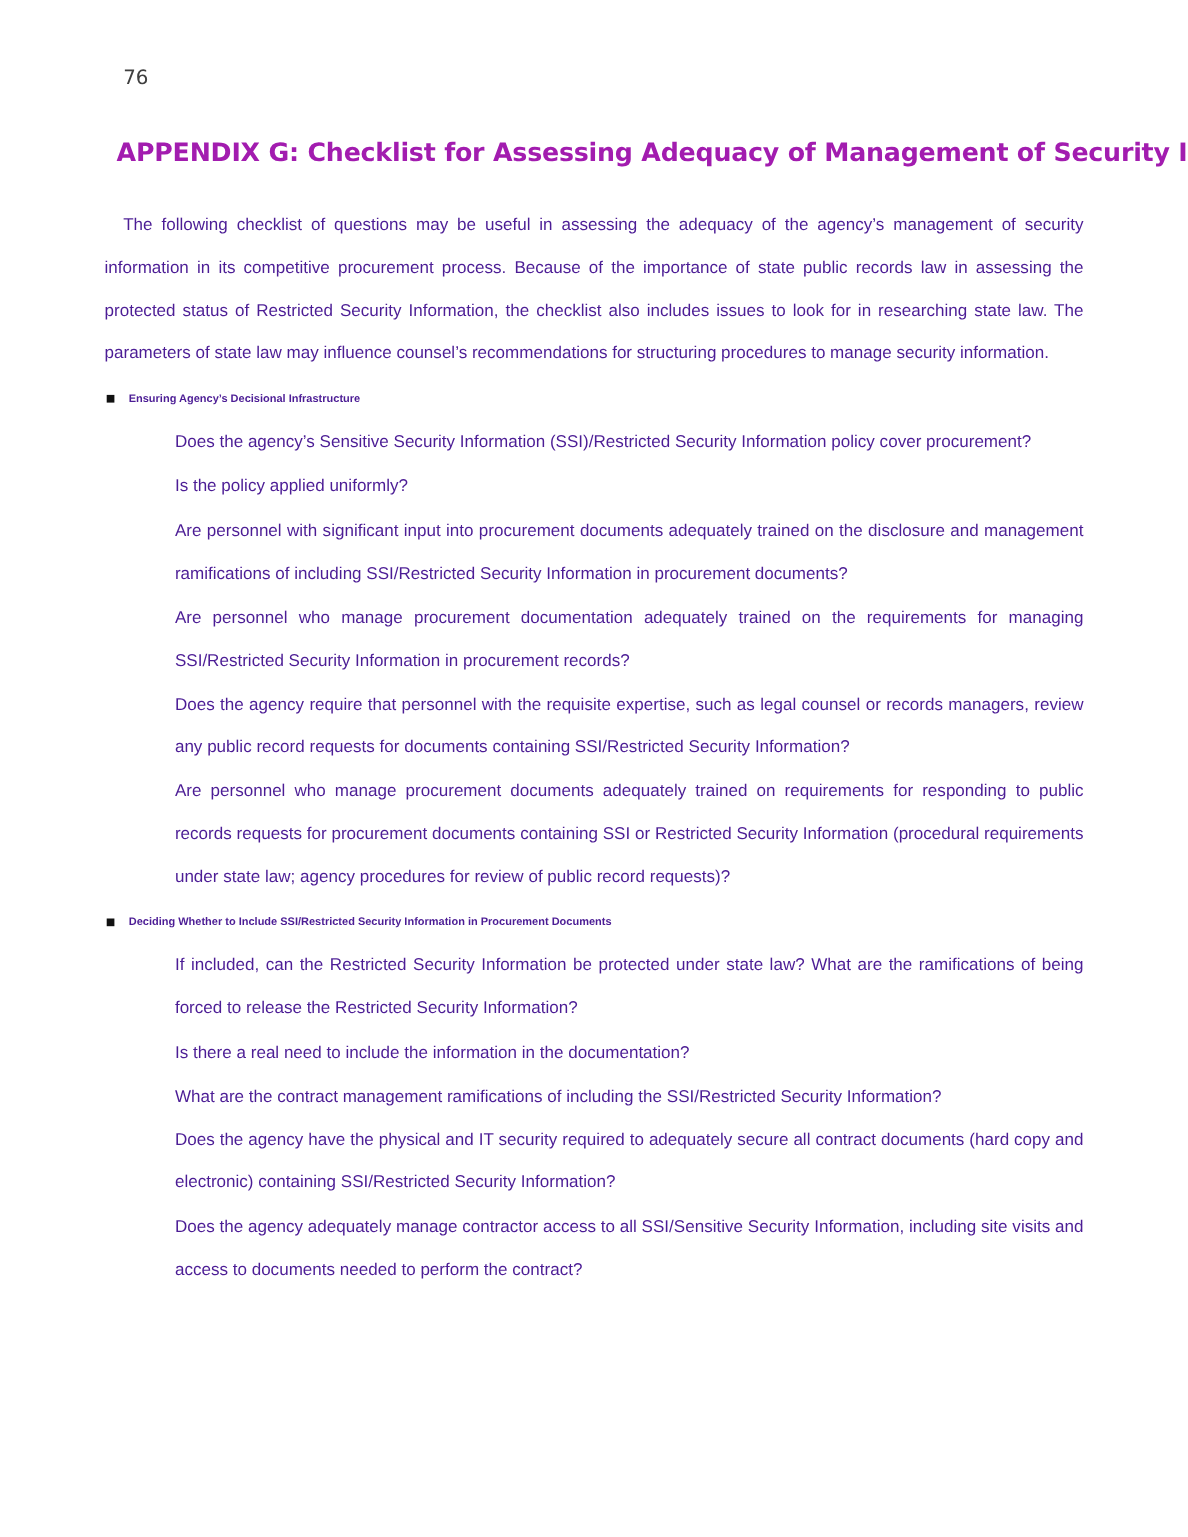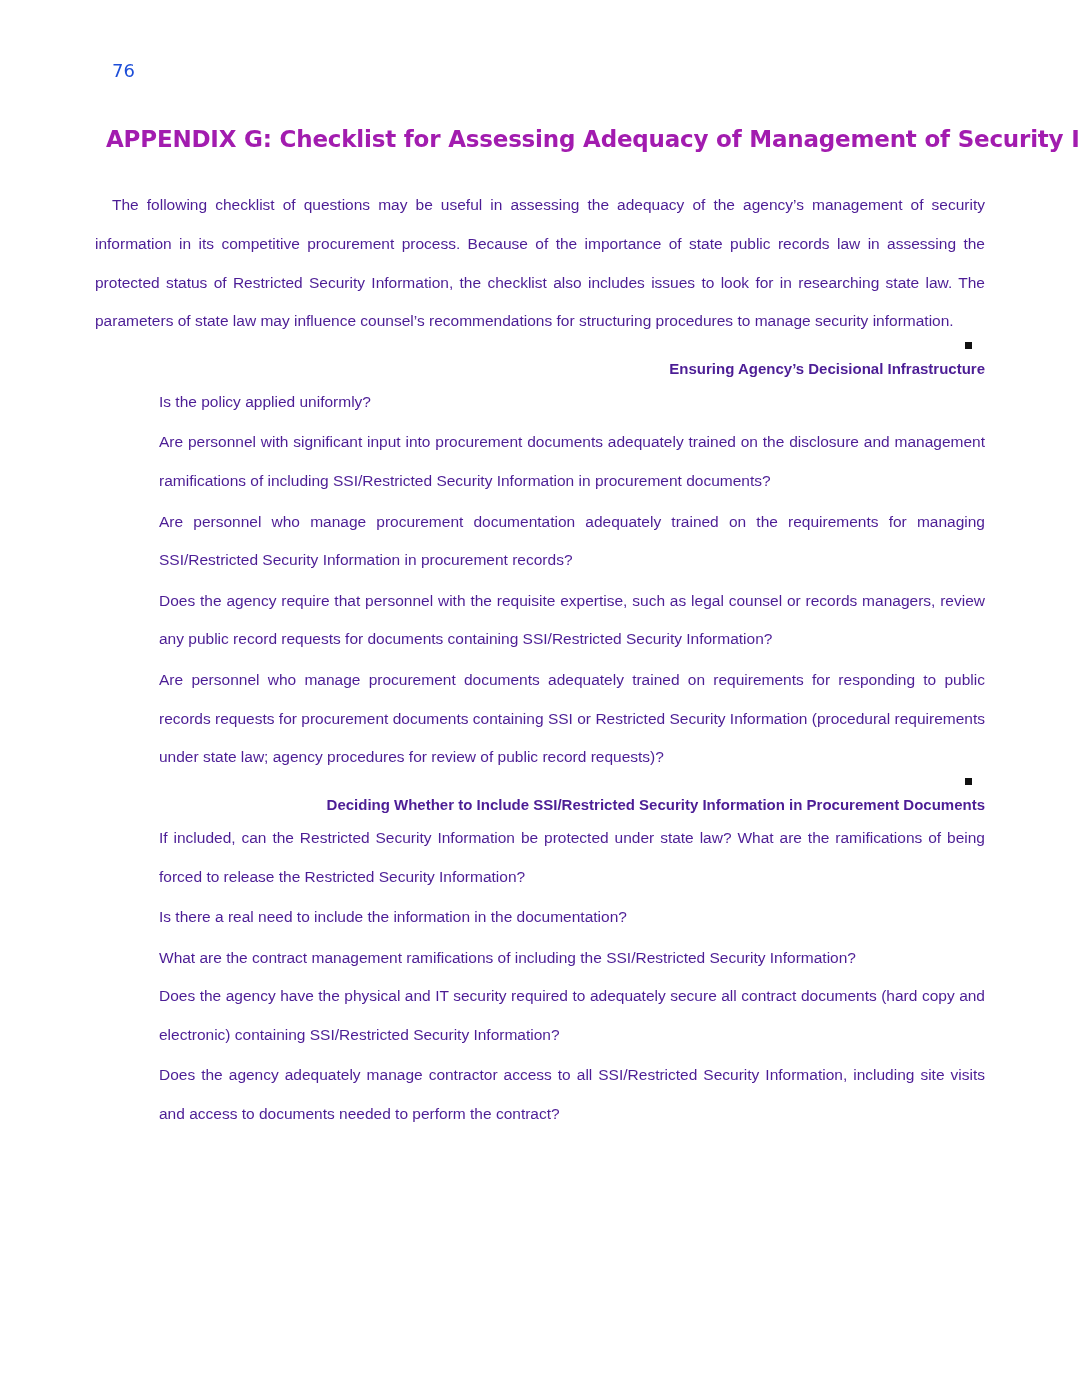--- a/index.html
+++ b/index.html
@@ -1,35 +1,35 @@
 <!DOCTYPE html>
 <html><head>
 <meta charset="utf-8">
 <style>
   html, body { margin: 0; padding: 0; background: #ffffff; }
   body { width: 1080px; height: 1397px; position: relative; overflow: hidden; color: #111; }
   .page-number {
     position: absolute; left: 112px; top: 60px;
-    font-family: "DejaVu Sans", sans-serif; font-size: 18px; color: #1d4ed8;
+    font-family: "DejaVu Sans", sans-serif; font-size: 18px; color: #404040;
   }
   .title {
     position: absolute; left: 106px; top: 126px; width: 900px;
     font-family: "DejaVu Sans", sans-serif; font-size: 23px; font-weight: bold;
     color: #a21caf; white-space: nowrap; letter-spacing: -0.2px;
   }
   .content {
     position: absolute; left: 95px; top: 186px; width: 890px;
     font-family: Liberation Sans, sans-serif; font-size: 15.5px; line-height: 38.8px;
     color: #4c1d95;
   }
   .intro { margin: 0; text-indent: 17px; text-align: justify; }
   .section { margin: 0; }
   .section-heading {
-    display: flex; align-items: flex-end; margin: 2px 0 0 0; height: 40px;
-    font-weight: bold; font-size: 15px; flex-direction: column;
+    display: flex; align-items: center; margin: 2px 0 0 0; height: 40px;
+    font-weight: bold; font-size: 10px;
   }
   .bullet {
     width: 7px; height: 7px; background: #111; margin-left: 2px; margin-right: 13px;
     flex: 0 0 auto; position: relative; top: -1px;
   }
   .question {
     margin: 0 0 0 64px; text-align: justify; line-height: 38.8px;
   }
   .question + .question { margin-top: 1.5px; }
 </style>
@@ -40,34 +40,35 @@
 <div class="title">APPENDIX G: Checklist for Assessing Adequacy of Management of Security Information</div>
 
 <div class="content">
   <p class="intro">The following checklist of questions may be useful in assessing the adequacy of the agency’s management of security information in its competitive procurement process. Because of the importance of state public records law in assessing the protected status of Restricted Security Information, the checklist also includes issues to look for in researching state law. The parameters of state law may influence counsel’s recommendations for structuring procedures to manage security information.</p>
 
   <div class="section">
     <div class="section-heading">
       <span class="bullet"></span>
       <span>Ensuring Agency’s Decisional Infrastructure</span>
     </div>
+    <p class="question">Does the agency’s Sensitive Security Information (SSI)/Restricted Security Information policy cover procurement?</p>
     <p class="question">Is the policy applied uniformly?</p>
     <p class="question">Are personnel with significant input into procurement documents adequately trained on the disclosure and management ramifications of including SSI/Restricted Security Information in procurement documents?</p>
     <p class="question">Are personnel who manage procurement documentation adequately trained on the requirements for managing SSI/Restricted Security Information in procurement records?</p>
     <p class="question">Does the agency require that personnel with the requisite expertise, such as legal counsel or records managers, review any public record requests for documents containing SSI/Restricted Security Information?</p>
     <p class="question">Are personnel who manage procurement documents adequately trained on requirements for responding to public records requests for procurement documents containing SSI or Restricted Security Information (procedural requirements under state law; agency procedures for review of public record requests)?</p>
   </div>
 
   <div class="section">
     <div class="section-heading">
       <span class="bullet"></span>
       <span>Deciding Whether to Include SSI/Restricted Security Information in Procurement Documents</span>
     </div>
     <p class="question">If included, can the Restricted Security Information be protected under state law? What are the ramifications of being forced to release the Restricted Security Information?</p>
     <p class="question">Is there a real need to include the information in the documentation?</p>
     <p class="question">What are the contract management ramifications of including the SSI/Restricted Security Information?</p>
   </div>
 
   <div class="section">
     <p class="question">Does the agency have the physical and IT security required to adequately secure all contract documents (hard copy and electronic) containing SSI/Restricted Security Information?</p>
-    <p class="question">Does the agency adequately manage contractor access to all SSI/Restricted Security Information, including site visits and access to documents needed to perform the contract?</p>
+    <p class="question">Does the agency adequately manage contractor access to all SSI/Sensitive Security Information, including site visits and access to documents needed to perform the contract?</p>
   </div>
 </div>
 
 </body></html>

